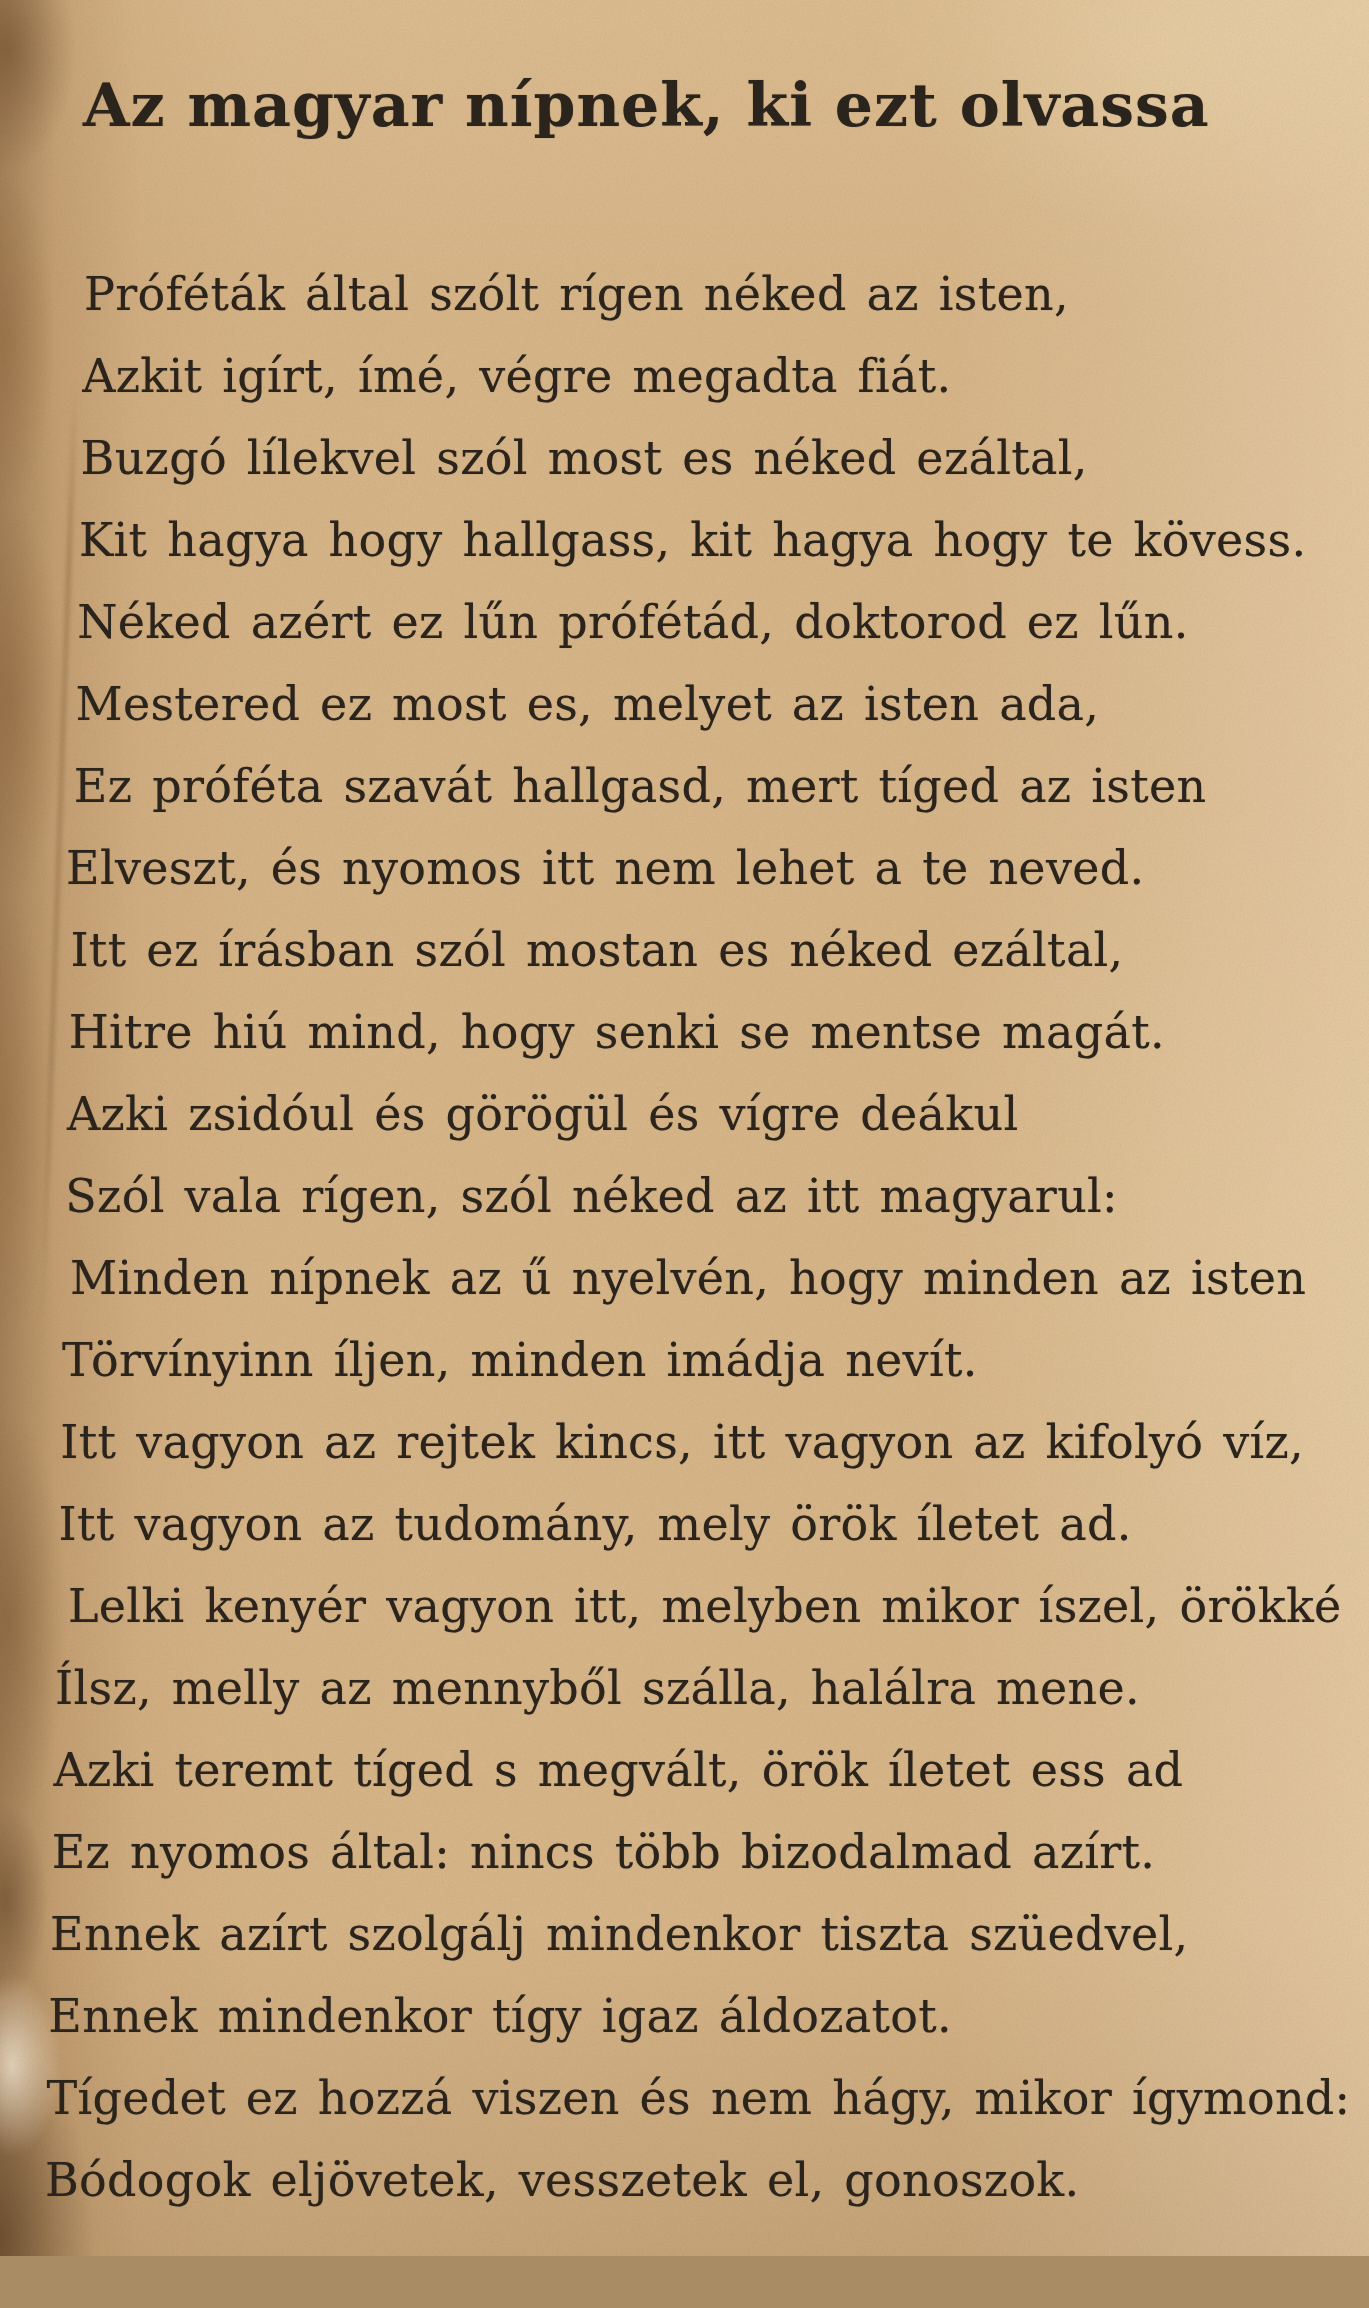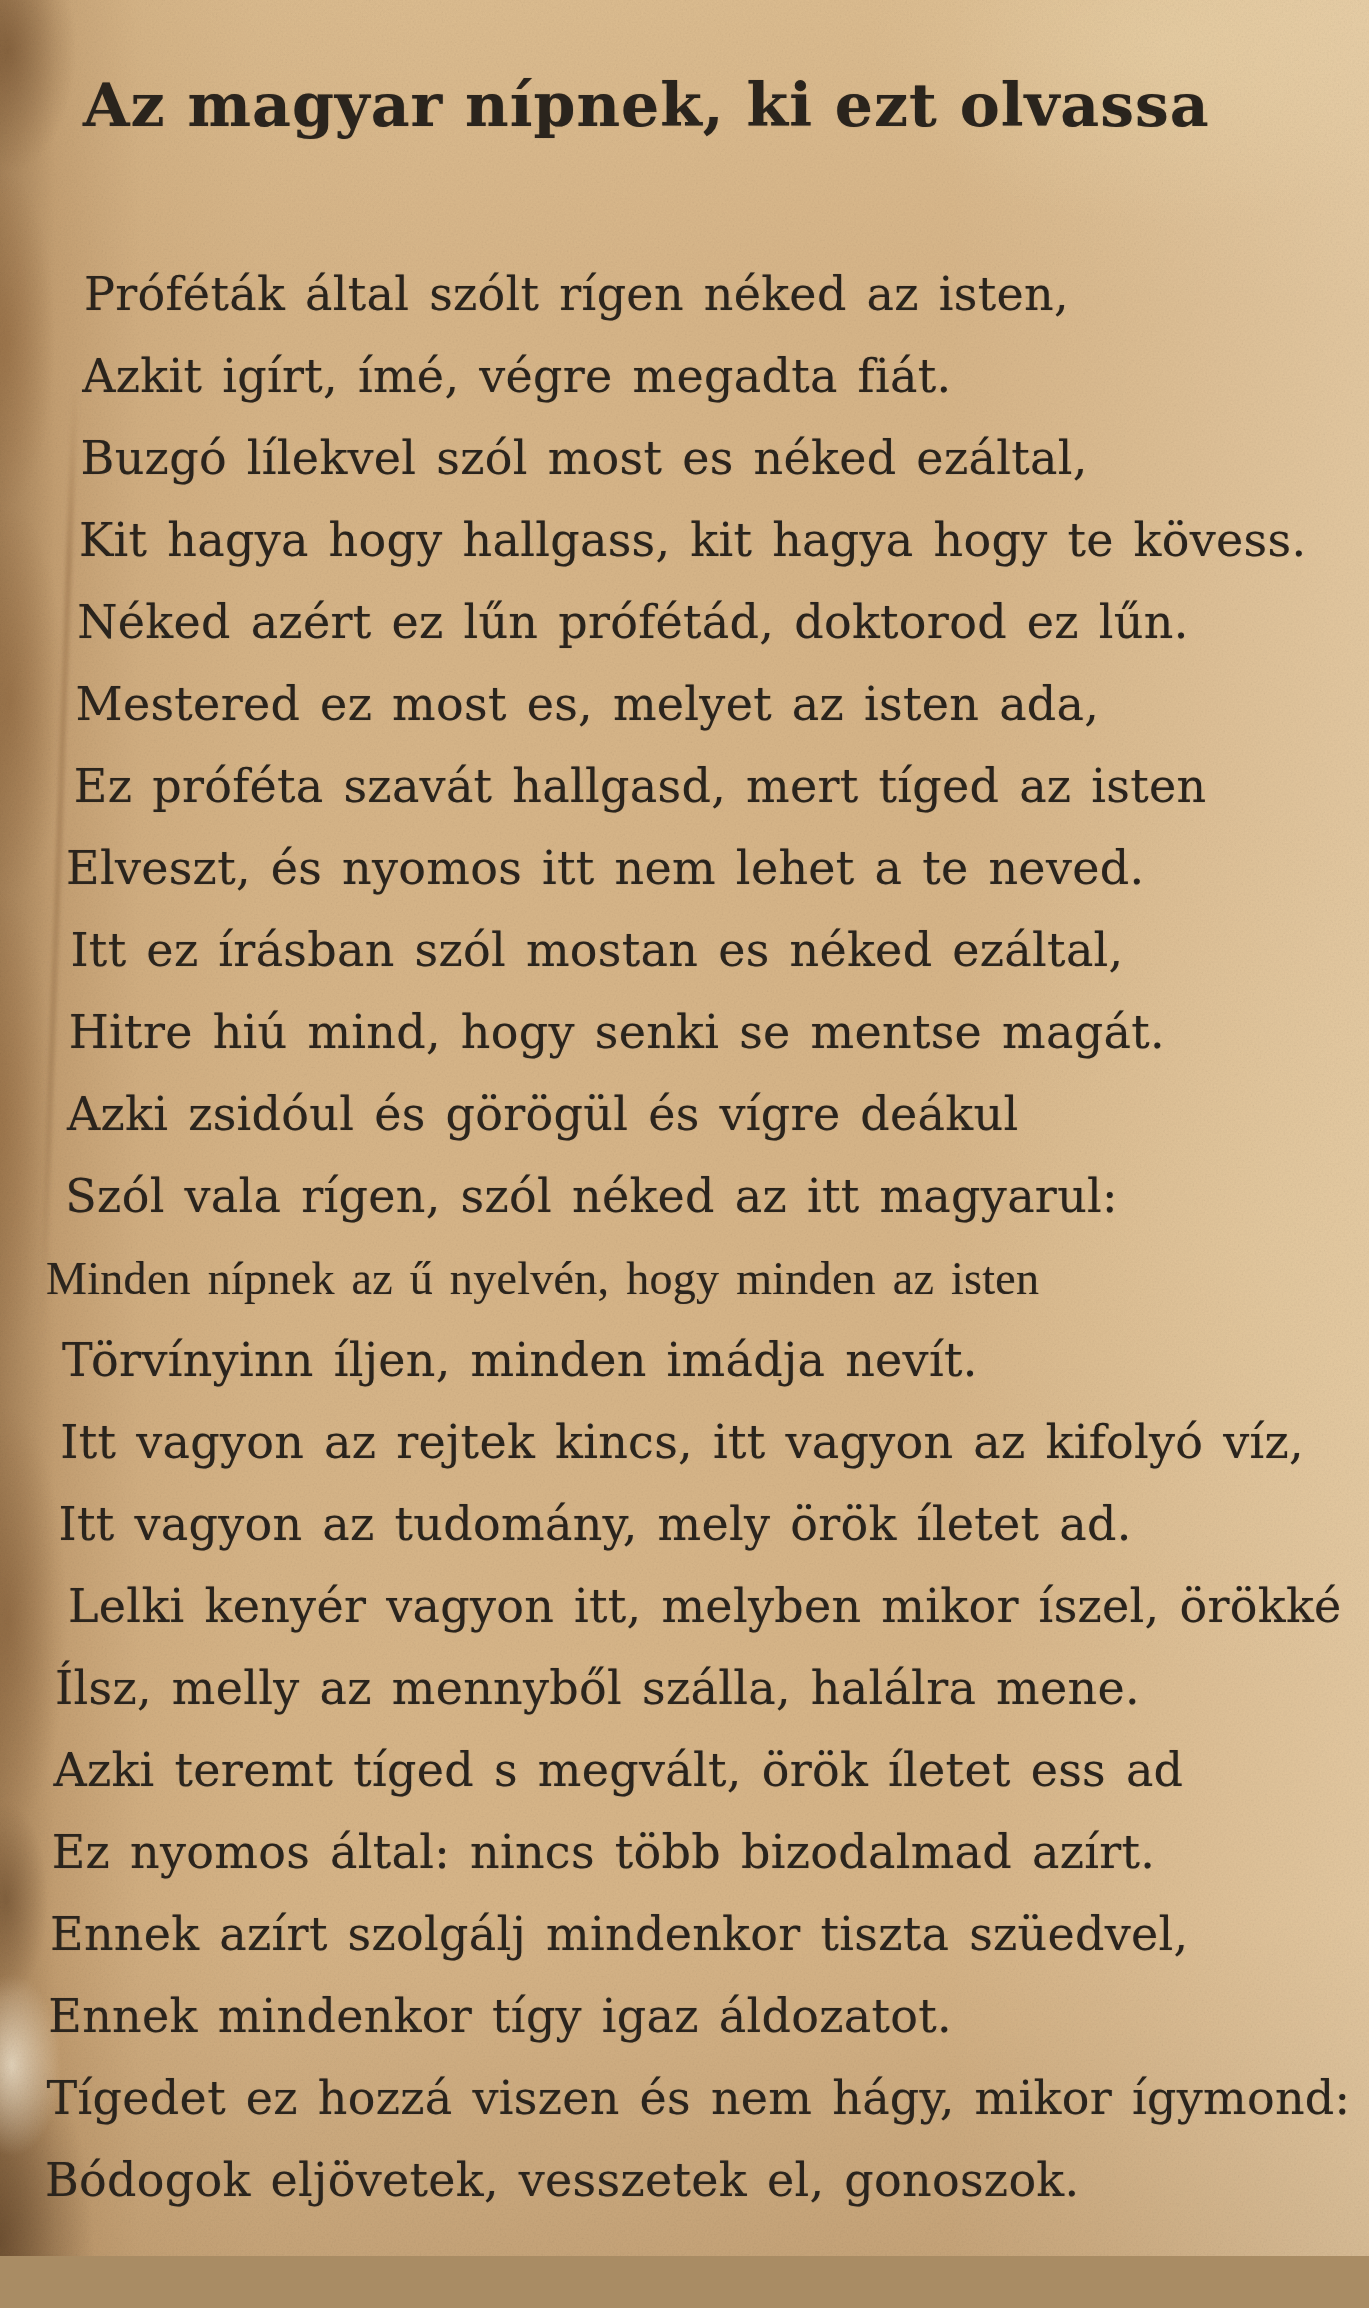--- a/index.html
+++ b/index.html
@@ -101,21 +101,21 @@
       <div class="poem-line" style="margin-left: 35.6px;">Buzgó lílekvel szól most es néked ezáltal,</div>
       <div class="poem-line" style="margin-left: 33.9px;">Kit hagya hogy hallgass, kit hagya hogy te kövess.</div>
       <div class="poem-line" style="margin-left: 32.2px;">Néked azért ez lűn prófétád, doktorod ez lűn.</div>
       <div class="poem-line" style="margin-left: 30.5px;">Mestered ez most es, melyet az isten ada,</div>
       <div class="poem-line" style="margin-left: 28.8px;">Ez próféta szavát hallgasd, mert tíged az isten</div>
       <div class="poem-line" style="margin-left: 21px;">Elveszt, és nyomos itt nem lehet a te neved.</div>
       <div class="poem-line" style="margin-left: 25.4px;">Itt ez írásban szól mostan es néked ezáltal,</div>
       <div class="poem-line" style="margin-left: 23.7px;">Hitre hiú mind, hogy senki se mentse magát.</div>
       <div class="poem-line" style="margin-left: 22px;">Azki zsidóul és görögül és vígre deákul</div>
       <div class="poem-line" style="margin-left: 20.3px;">Szól vala rígen, szól néked az itt magyarul:</div>
-      <div class="poem-line" style="margin-left: 1px; font-family: Liberation Serif, serif;">Minden nípnek az ű nyelvén, hogy minden az isten</div>
+      <div class="poem-line" style="margin-left: 25px;">Minden nípnek az ű nyelvén, hogy minden az isten</div>
       <div class="poem-line" style="margin-left: 16.9px;">Törvínyinn íljen, minden imádja nevít.</div>
       <div class="poem-line" style="margin-left: 15.2px;">Itt vagyon az rejtek kincs, itt vagyon az kifolyó víz,</div>
       <div class="poem-line" style="margin-left: 13.5px;">Itt vagyon az tudomány, mely örök íletet ad.</div>
       <div class="poem-line" style="margin-left: 23px;">Lelki kenyér vagyon itt, melyben mikor íszel, örökké</div>
       <div class="poem-line" style="margin-left: 10.1px;">Ílsz, melly az mennyből szálla, halálra mene.</div>
       <div class="poem-line" style="margin-left: 8.4px;">Azki teremt tíged s megvált, örök íletet ess ad</div>
       <div class="poem-line" style="margin-left: 6.7px;">Ez nyomos által: nincs több bizodalmad azírt.</div>
       <div class="poem-line" style="margin-left: 5px;">Ennek azírt szolgálj mindenkor tiszta szüedvel,</div>
       <div class="poem-line" style="margin-left: 3.3px;">Ennek mindenkor tígy igaz áldozatot.</div>
       <div class="poem-line" style="margin-left: 1.6px; text-align: right;">Tígedet ez hozzá viszen és nem hágy, mikor ígymond:</div>

